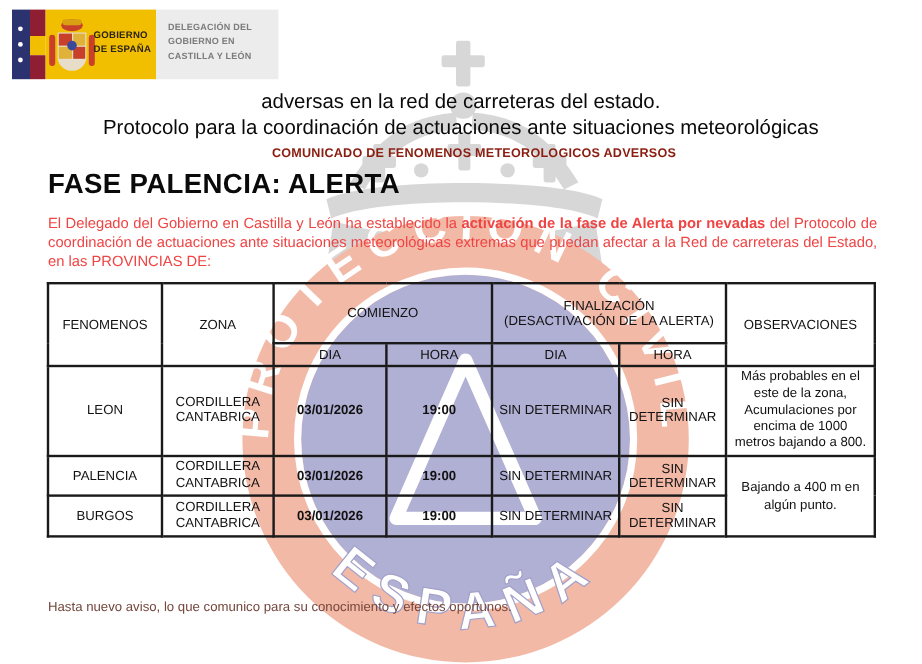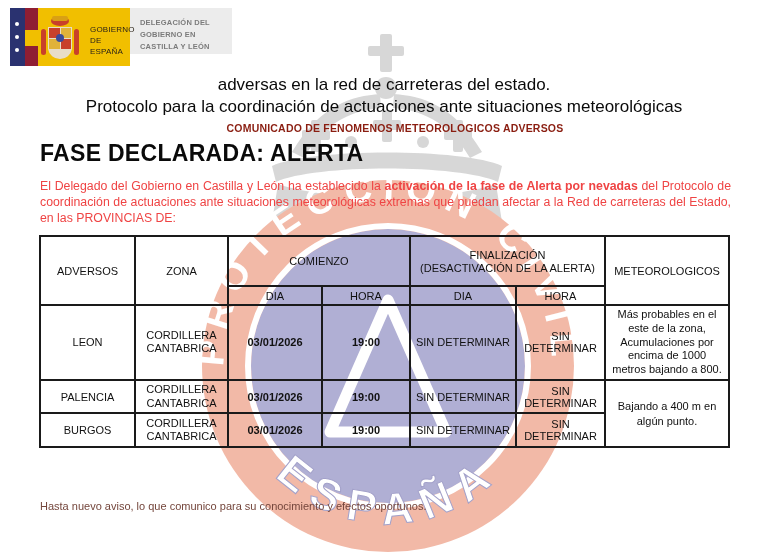--- a/index.html
+++ b/index.html
@@ -9,23 +9,23 @@
   #watermark{position:absolute;left:0;top:0;z-index:0;}
   
   .logo{position:absolute;left:10px;top:8px;height:58px;display:flex;z-index:2;}
   .eu-strip{width:15px;height:58px;background:#2a3270;position:relative;}
   .eu-strip .star{position:absolute;left:5px;width:4px;height:4px;border-radius:50%;background:#fff;}
   .mini-flag{width:13px;height:58px;display:flex;flex-direction:column;}
   .mini-flag .r{flex:0 0 22px;background:#8f1e33;}
   .mini-flag .y{flex:1;background:#f1bf00;}
   .mini-flag .r2{flex:0 0 20px;background:#8f1e33;}
   .yellow-field{width:92px;height:58px;background:#f1bf00;position:relative;}
-  .gob-text{position:absolute;left:52px;top:17px;font-size:8px;font-weight:400;
+  .gob-text{position:absolute;left:40px;top:17px;font-size:8px;font-weight:700;
             color:#2b2318;line-height:1.35;white-space:pre-line;letter-spacing:.2px;}
-  .delegacion-box{width:102px;height:46px;background:#ececec;box-sizing:border-box;
+  .delegacion-box{width:102px;height:58px;background:#ececec;box-sizing:border-box;
             padding:9px 0 0 10px;font-size:7.5px;font-weight:700;color:#7b7b7b;
             line-height:1.6;white-space:pre-line;letter-spacing:.2px;}
   
   .doc-title{position:absolute;left:0;top:74px;width:768px;text-align:center;z-index:1;
              font-size:17px;line-height:22px;color:#0a0a0a;}
   .doc-subtitle{position:absolute;left:0;top:122px;width:768px;text-align:center;z-index:1;
              font-size:10.5px;font-weight:700;color:#8a1d10;letter-spacing:.2px;padding-left:11px;}
   .phase{position:absolute;left:40px;top:140px;z-index:1;font-size:23px;font-weight:700;
              color:#0a0a0a;letter-spacing:.3px;}
   .intro{position:absolute;left:40px;top:178px;width:691px;z-index:1;font-size:12.3px;
@@ -130,44 +130,44 @@
     <div class="delegacion-box">DELEGACIÓN DEL
 GOBIERNO EN
 CASTILLA Y LEÓN</div>
   </div>
 
   <div class="doc-title">
     <div>adversas en la red de carreteras del estado.</div>
     <div>Protocolo para la coordinación de actuaciones ante situaciones meteorológicas</div>
   </div>
   <div class="doc-subtitle">COMUNICADO DE FENOMENOS METEOROLOGICOS ADVERSOS</div>
-  <div class="phase">FASE DECLARADA: ALERTA</div>
+  <div class="phase">FASE PALENCIA: ALERTA</div>
 
   <div class="intro"><span>El Delegado del Gobierno en Castilla y León ha establecido la </span><b>activación de la fase de Alerta por nevadas</b><span> del Protocolo de coordinación de actuaciones ante situaciones meteorológicas extremas que puedan afectar a la Red de carreteras del Estado, en las PROVINCIAS DE:</span></div>
 
   <table class="alert">
     <colgroup>
       <col style="width:95px">
         <col style="width:93px">
         <col style="width:94px">
       <col style="width:88px">
         <col style="width:106px">
         <col style="width:89px">
       <col style="width:124px">
     </colgroup>
     <tbody>
     <tr class="h1">
-      <td class="green" rowspan="2">ADVERSOS</td>
+      <td class="green" rowspan="2">FENOMENOS</td>
       <td class="green" rowspan="2">ZONA</td>
       <td class="green" colspan="2">COMIENZO</td>
       <td class="green" colspan="2">
         <div>FINALIZACIÓN</div>
         <div class="fin2">(DESACTIVACIÓN DE LA ALERTA)</div>
       </td>
-      <td class="green" rowspan="2">METEOROLOGICOS</td>
+      <td class="green" rowspan="2">OBSERVACIONES</td>
     </tr>
     <tr class="h2">
       <td class="green">DIA</td>
       <td class="green">HORA</td>
       <td class="green">DIA</td>
       <td class="green">HORA</td>
     </tr>
     <tr class="r1">
       <td class="prov">LEON</td>
       <td class="zona">CORDILLERA CANTABRICA</td>

